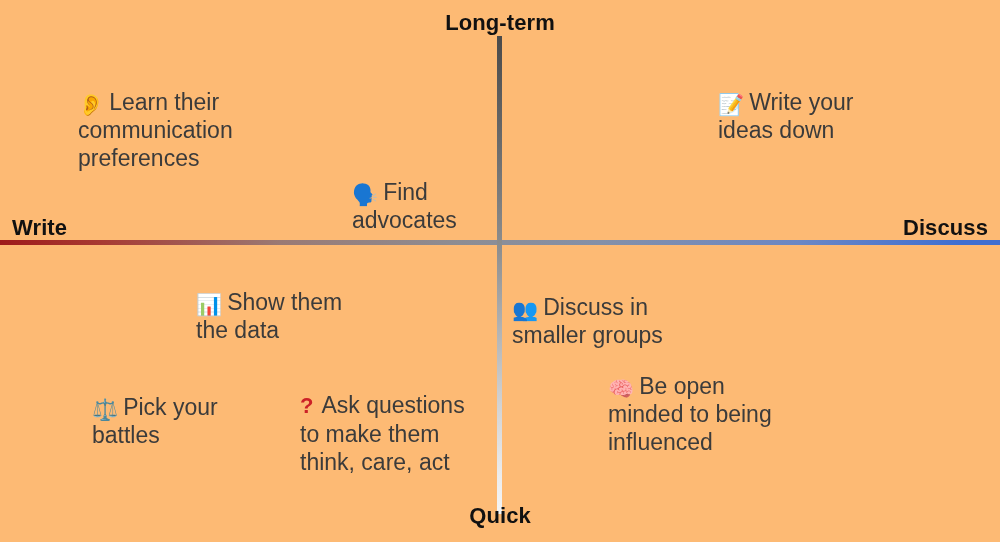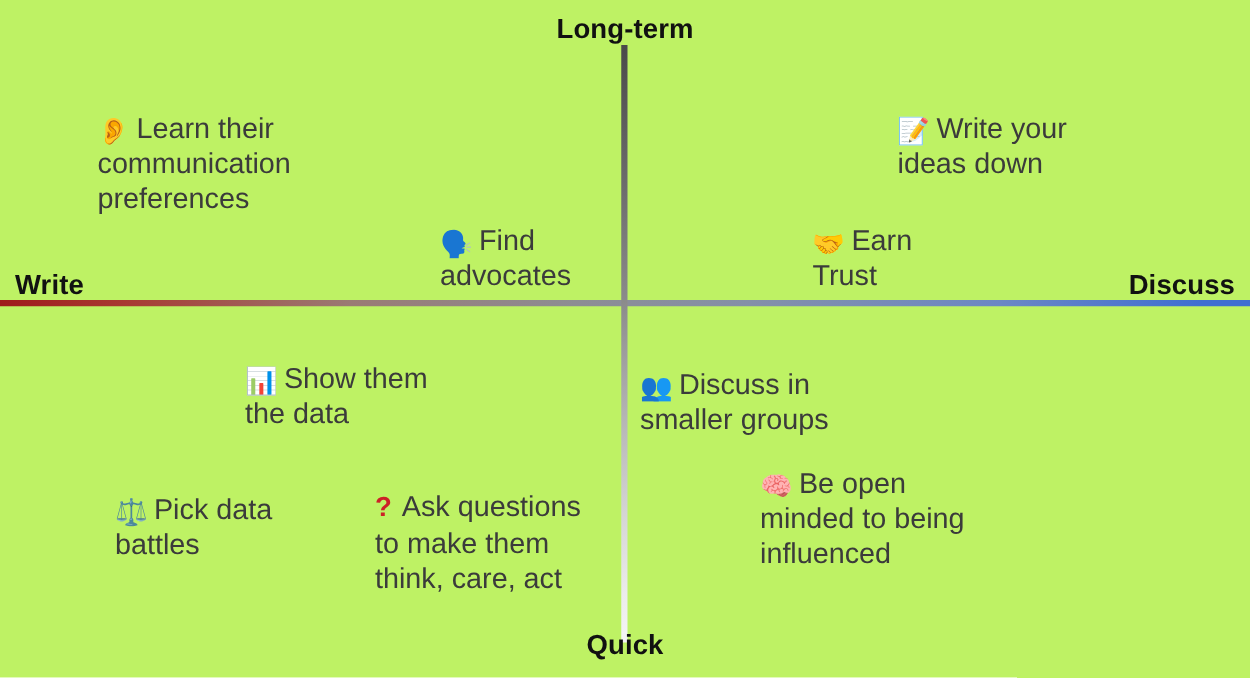--- a/index.html
+++ b/index.html
@@ -9,21 +9,21 @@
   }
   body {
     font-family: "Liberation Sans", "DejaVu Sans", sans-serif;
     -webkit-font-smoothing: antialiased;
   }
 
   #matrix {
     position: relative;
     width: 1000px;
     height: 542px;
-    background: #bef264;
+    background: #fdba74;
     overflow: hidden;
   }
 
   
   .axis-h {
     position: absolute;
     left: 0;
     top: 240px;
     width: 1000px;
     height: 5px;
@@ -112,37 +112,33 @@
   <div class="item" style="left:352px; top:150px; width:130px;">
     <span class="emoji">🗣️</span><span>Find
 advocates</span>
   </div>
 
   <div class="item" style="left:718px; top:60px; width:172px;">
     <span class="emoji">📝</span><span>Write your
 ideas down</span>
   </div>
 
-  <div class="item" style="left:650px; top:150px; width:116px;">
-    <span class="emoji">🤝</span><span>Earn
-Trust</span>
-  </div>
 
   <div class="item" style="left:512px; top:265px; width:180px;">
     <span class="emoji">👥</span><span>Discuss in
 smaller groups</span>
   </div>
 
   <div class="item" style="left:196px; top:260px; width:172px;">
     <span class="emoji">📊</span><span>Show them
 the data</span>
   </div>
 
   <div class="item" style="left:92px; top:365px; width:155px;">
-    <span class="emoji">⚖️</span><span>Pick data
+    <span class="emoji">⚖️</span><span>Pick your
 battles</span>
   </div>
 
   <div class="item" style="left:300px; top:363px; width:190px;">
     <span class="qmark">?</span><span>Ask questions
 to make them
 think, care, act</span>
   </div>
 
   <div class="item" style="left:608px; top:344px; width:198px;">

